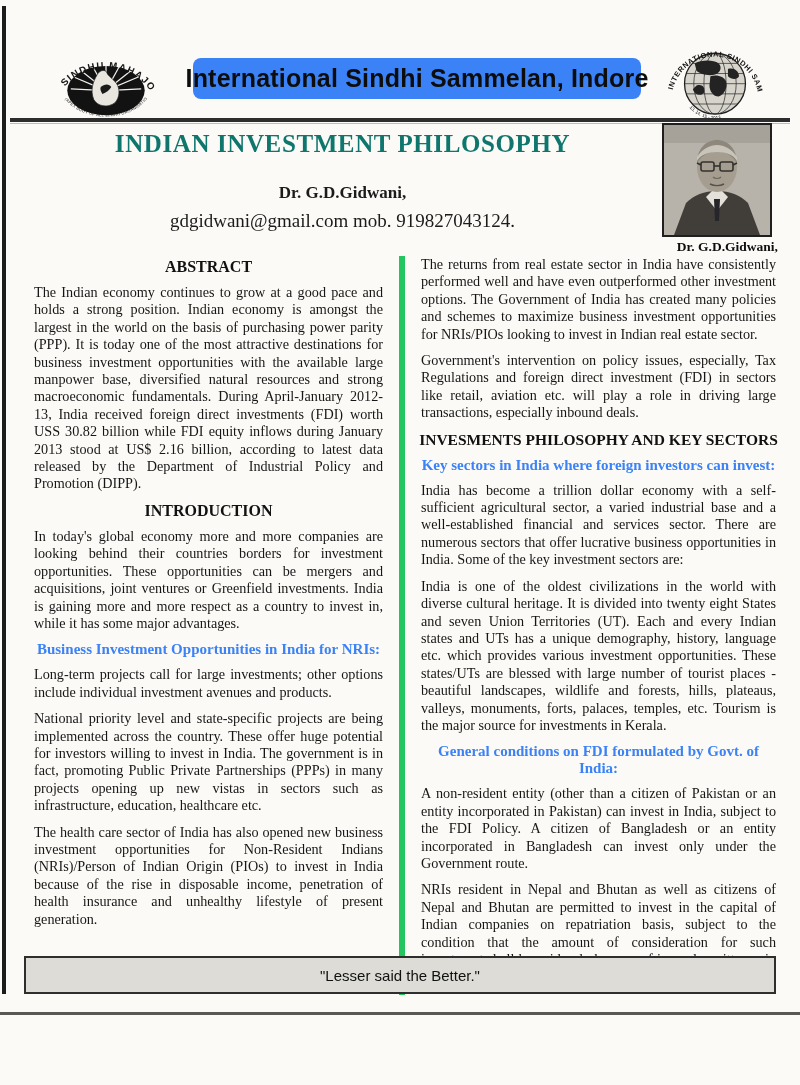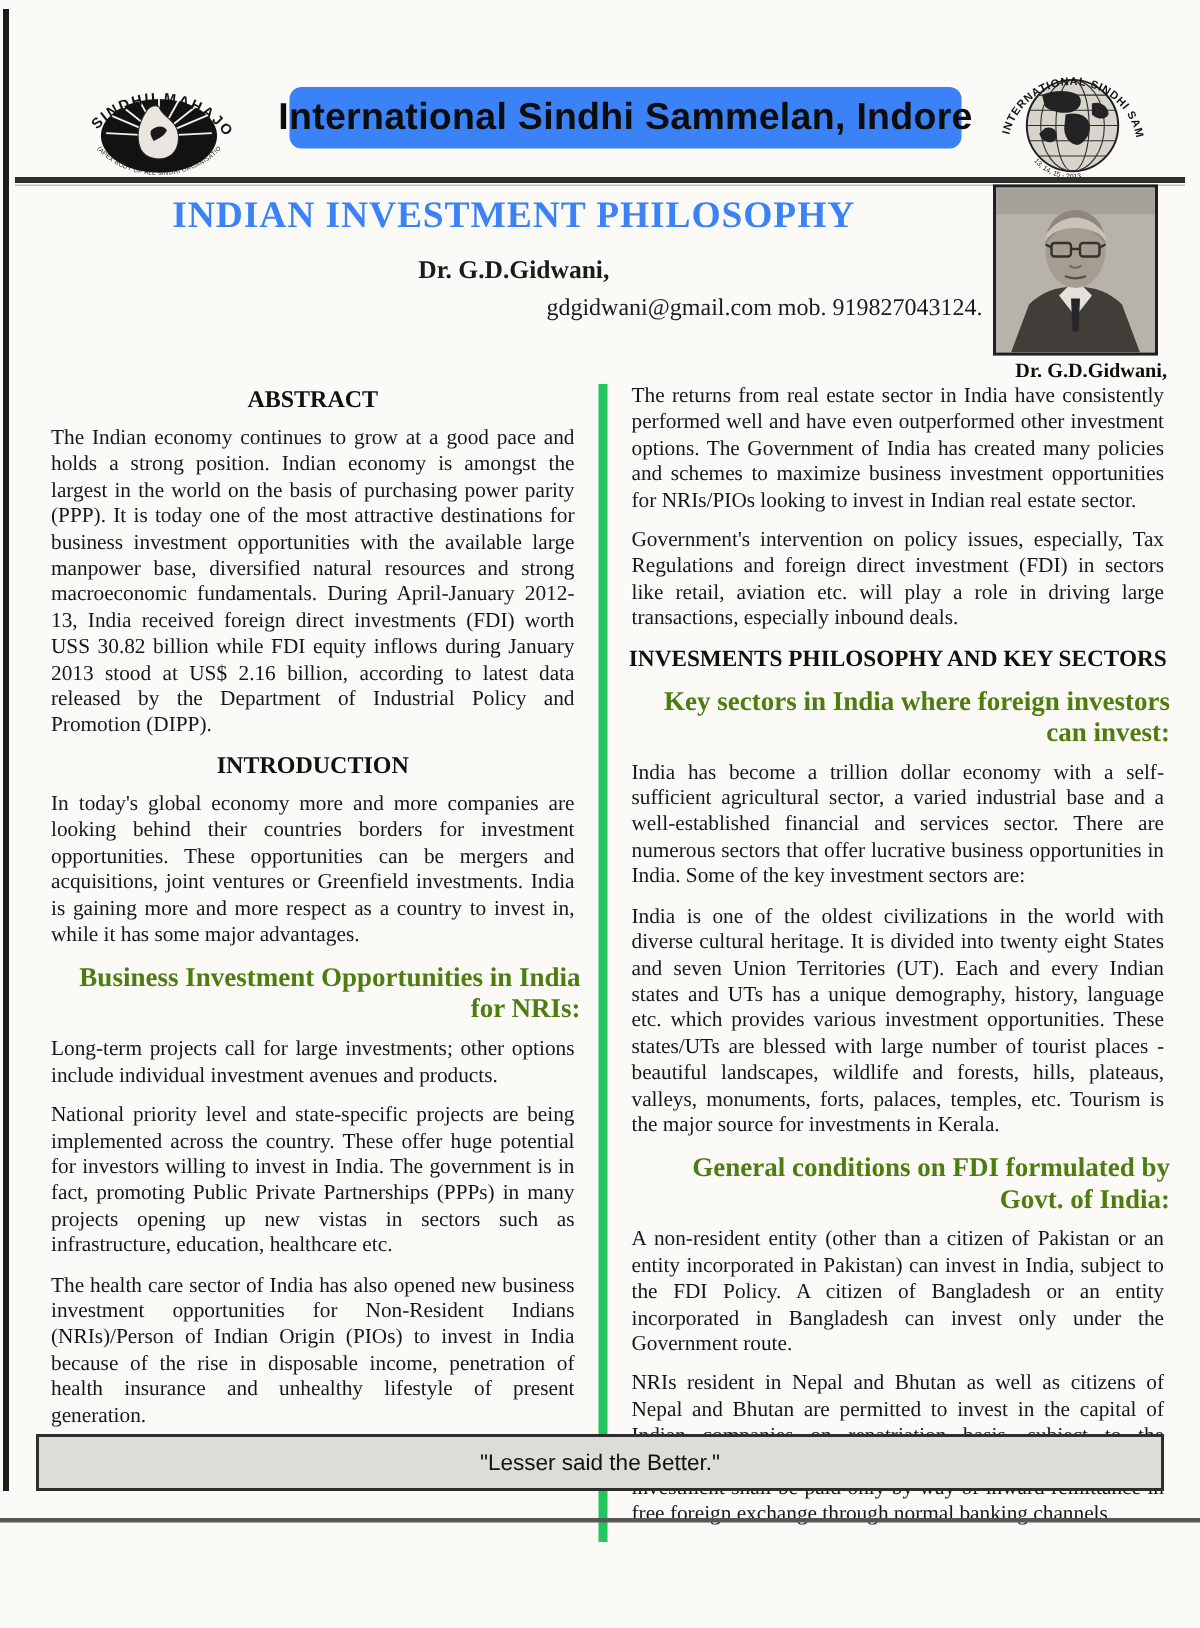--- a/index.html
+++ b/index.html
@@ -20,24 +20,24 @@
     font-family:"Liberation Sans", sans-serif; font-weight:bold; font-size:25px;
     color:#0d0d0d; letter-spacing:0.2px; white-space:nowrap;
   }
   .logo-right { position:absolute; right:6px; top:2px; width:118px; height:96px; }
 
   .rule-top { position:absolute; top:118px; left:10px; width:780px; height:4px; background:#2d2d2d; }
   .rule-top:after { content:""; display:block; margin-top:5px; height:1px; background:#bdbcb7; }
 
   
   .article-head { position:absolute; top:126px; left:30px; width:625px; text-align:center; }
-  .article-title { margin:4px 0 12px; font-size:25px; font-weight:bold; letter-spacing:0.6px; color:#3b82f6; }
+  .article-title { margin:4px 0 25px; font-size:25px; font-weight:bold; letter-spacing:0.6px; color:#0f766e; }
   .author-line { font-size:17px; font-weight:bold; margin-bottom:7px; }
   .affil-line { font-size:16px; margin-bottom:3px; }
-  .contact-line { font-size:16px;text-align:right; }
+  .contact-line { font-size:19px; }
 
   .photo {
     position:absolute; top:123px; right:28px; width:110px; height:114px;
     border:2px solid #1f1f1f; box-sizing:border-box; background:#b9b6ae; margin:0;
   }
   .photo svg { display:block; width:100%; height:100%; }
   .photo-caption {
     position:absolute; top:239px; right:22px; width:130px; text-align:right;
     font-size:13.5px; font-weight:bold; color:#0e0e0e;
   }
@@ -46,21 +46,21 @@
   .columns { position:absolute; top:256px; left:30px; right:20px; display:flex; }
   .col { box-sizing:border-box; width:50%; }
   .col-left  { padding-right:12px; border-right:6px solid #22c55e; }
   .col-right { padding-left:12px; }
   .col p {
     margin:0 4px 9px; font-size:14.2px; line-height:17.4px; text-align:justify;
     color:#161616;
   }
   .h-center { margin:2px 0 8px; text-align:center; font-size:16px; font-weight:bold; color:#111; }
   .h-center.mt { margin-top:8px; }
-  .h-sub { margin:3px 0 8px; font-size:18px; font-weight:bold; text-align:right; color:#4d7c0f; }
+  .h-sub { margin:3px 0 8px; font-size:15px; font-weight:bold; text-align:center; color:#3b82f6; }
   .sectors { font-weight:bold; font-size:14.8px; line-height:19px; }
 
   
   .footer-quote {
     position:absolute; top:956px; left:24px; width:752px; height:38px; box-sizing:border-box;
     background:#dddcd6; border:2px solid #2e2e2e;
     display:flex; align-items:center; justify-content:center;
     font-family:"Liberation Sans", sans-serif; font-size:15px; color:#111;
   }
   .rule-bottom { position:absolute; top:1012px; left:0; width:800px; height:3px; background:#585856; }

